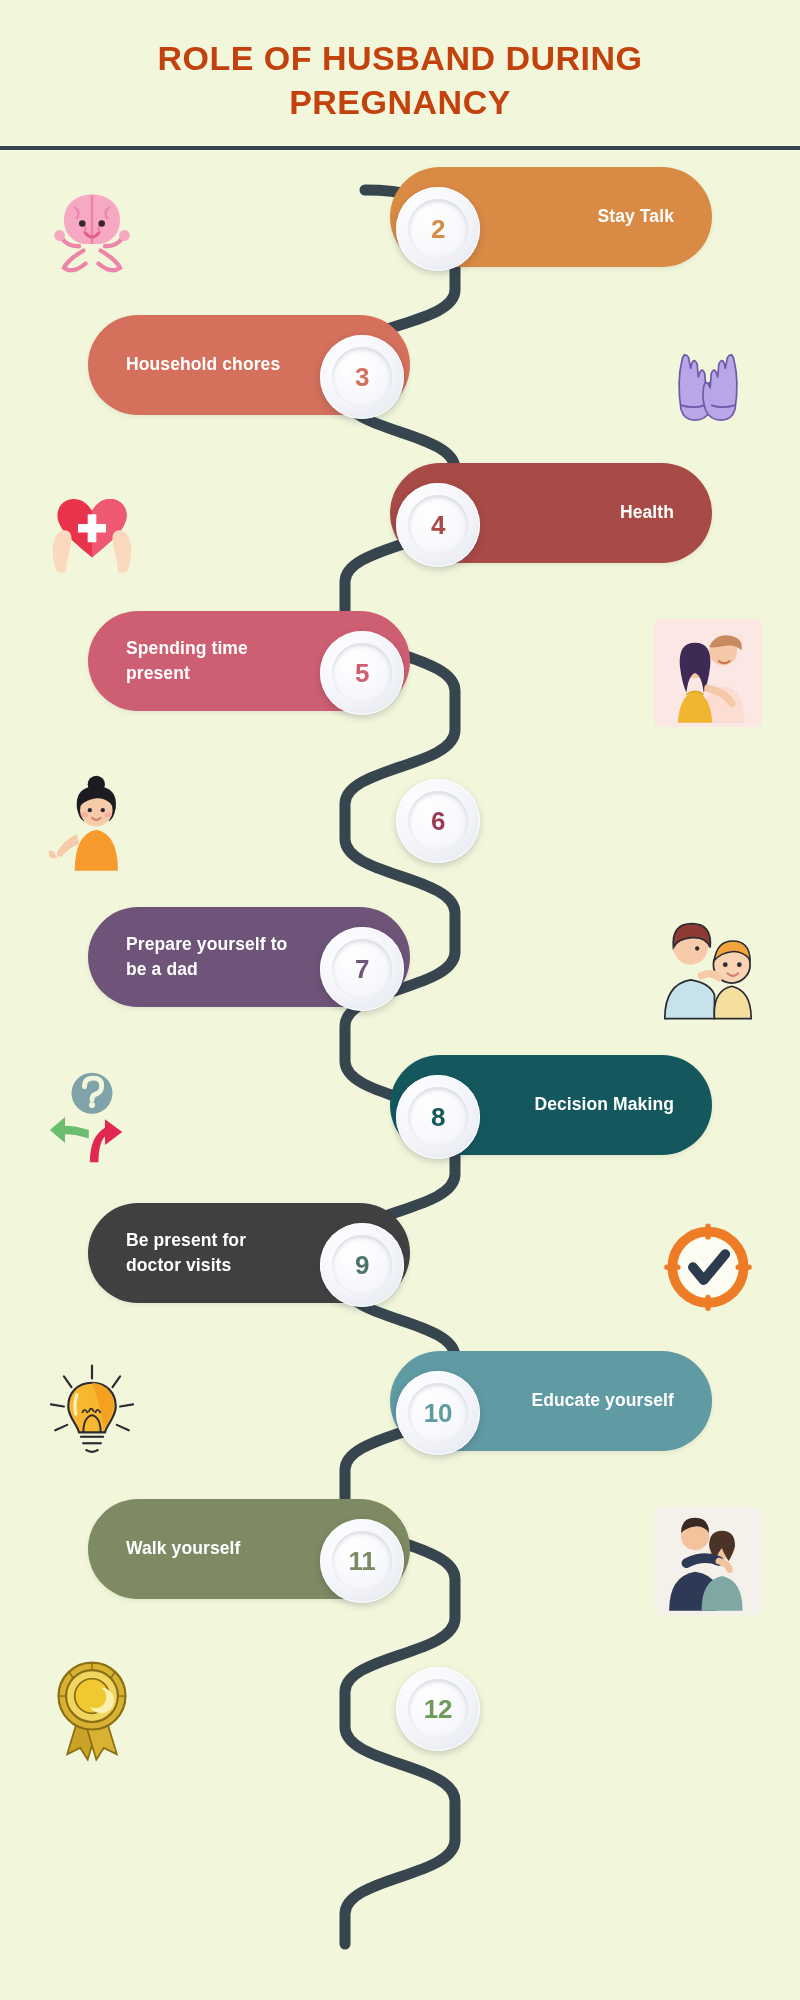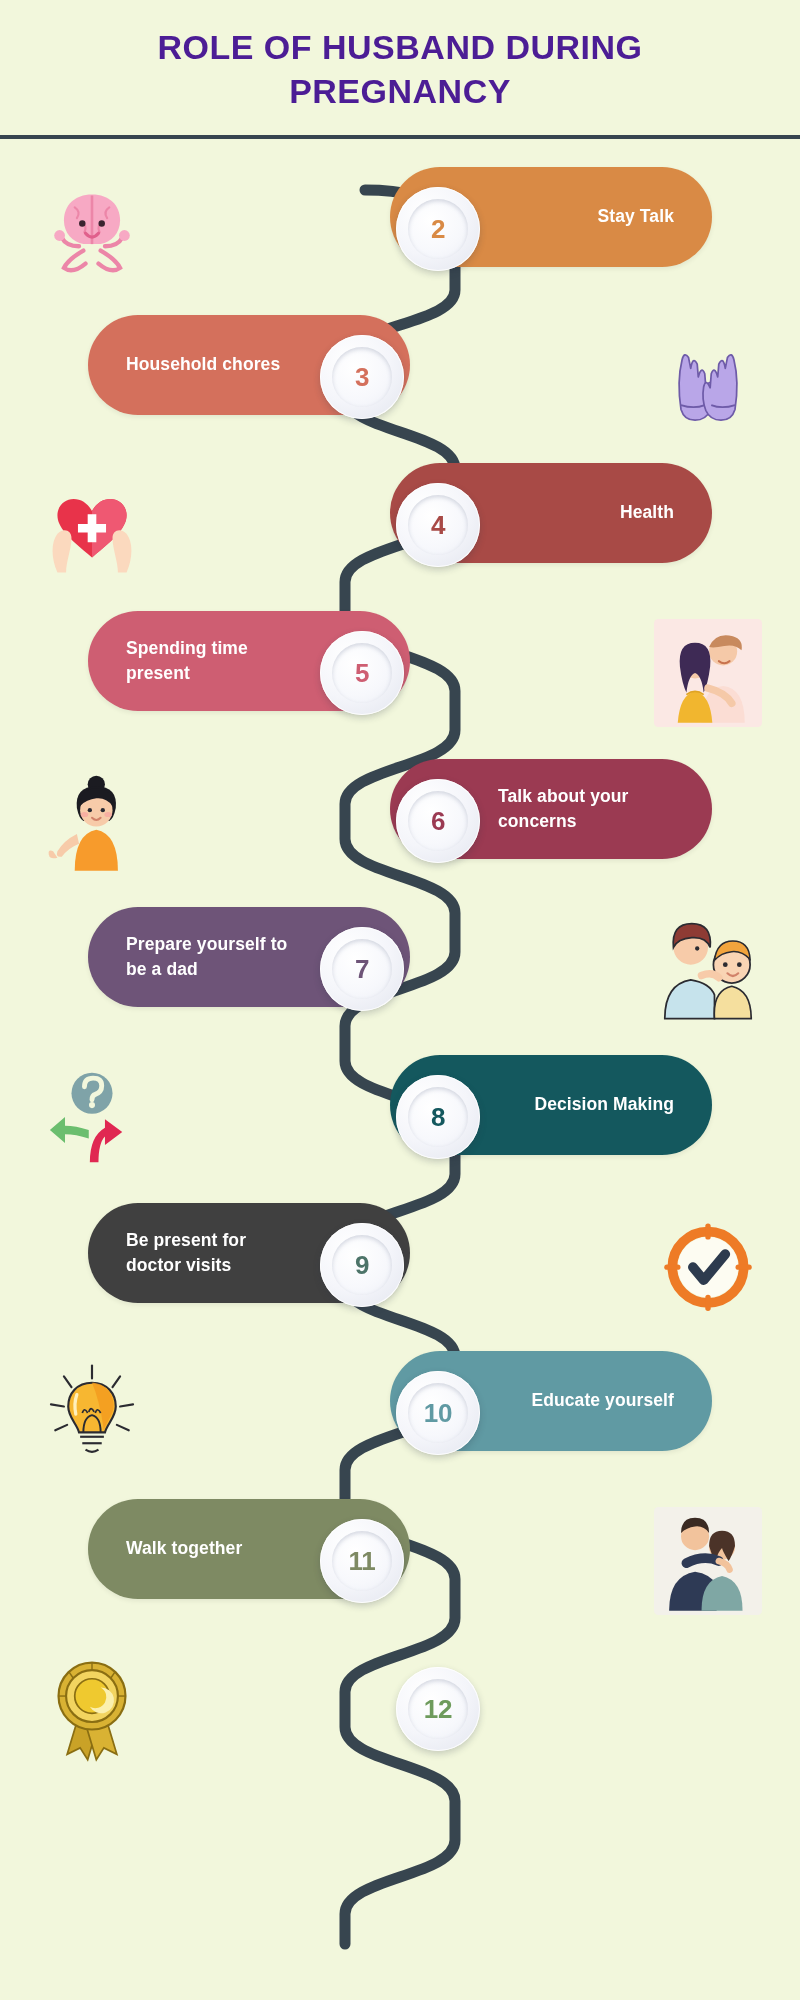--- a/index.html
+++ b/index.html
@@ -9,22 +9,23 @@
     background: #F2F7DC;
     position: relative;
     overflow: hidden;
   }
   #page { position: relative; width: 800px; height: 2000px; background: #F2F7DC; }
 
   
   .header { padding-top: 26px; text-align: center; }
   .title {
     font-size: 34px; font-weight: 800; letter-spacing: .5px;
-    color: #4c1d95; line-height: 1.28; text-transform: uppercase;
+    color: #c2410c; line-height: 1.28; text-transform: uppercase;
     padding: 0 70px;
+    margin-top: 11px;
   }
   .divider { margin-top: 22px; height: 4px; background: #37454F; width: 100%; }
 
   
   .snake { position: absolute; left: 0; top: 0; width: 800px; height: 2000px; z-index: 1; pointer-events: none; }
 
   
   .rows { position: absolute; left: 0; top: 155px; width: 800px; z-index: 2; }
   .row { position: relative; height: 148px; }
 
@@ -204,23 +205,20 @@
       <path d="M44 96 q0 -32 20 -34 q20 2 20 34Z" fill="#FBDDD4"></path>
       <circle cx="38" cy="42" r="13" fill="#F5C9A8"></circle>
       <path d="M24 44 q-2 -22 14 -22 q16 0 14 22 q-2 16 -6 24 q-2 -16 -8 -18 q-6 2 -8 18 q-4 -8 -6 -24Z" fill="#3E2A55"></path>
       <path d="M22 96 q2 -26 16 -29 q14 3 16 29Z" fill="#F1B62F"></path>
       <path d="M30 70 q8 -6 16 0" stroke="#E0A423" stroke-width="1.6" fill="none"></path>
       <path d="M50 64 q16 4 22 14" stroke="#F5C9A8" stroke-width="7" fill="none" stroke-linecap="round"></path>
     </svg>
         </div>
       </div>
       <div class="row right">
-        <div class="pill" style="background: rgb(155, 58, 82);">
-          <span class="pill-label">Talk about your concerns</span>
-        </div>
         <div class="badge">
           <span class="badge-num" style="color: rgb(155, 58, 82);">6</span>
         </div>
         <div class="icon-slot">
     <svg viewBox="0 0 100 100">
       <circle cx="54" cy="16" r="8" fill="#1B1B21"></circle>
       <path d="M36 38 q-2 -20 18 -20 q20 0 18 20 q-2 10 -6 12 l-24 0 q-4 -2 -6 -12Z" fill="#1B1B21"></path>
       <circle cx="54" cy="40" r="15" fill="#F7CBA9"></circle>
       <path d="M39 36 q0 -16 15 -16 q15 0 15 16 q-6 -8 -15 -7 q-9 1 -15 7Z" fill="#1B1B21"></path>
       <circle cx="48" cy="40" r="2" fill="#2A2A33"></circle>
@@ -325,21 +323,21 @@
       <g stroke="#2B2B31" stroke-width="2" fill="none">
         <path d="M39 72 h22"></path>
               <path d="M41 78 h18"></path>
               <path d="M44 84 q6 4 12 0"></path>
       </g>
     </svg>
         </div>
       </div>
       <div class="row left">
         <div class="pill" style="background: rgb(126, 138, 99);">
-          <span class="pill-label">Walk together</span>
+          <span class="pill-label">Walk yourself</span>
         </div>
         <div class="badge">
           <span class="badge-num" style="color: rgb(126, 138, 99);">11</span>
         </div>
         <div class="icon-slot">
     <svg viewBox="0 0 100 100">
       <rect x="0" y="0" width="100" height="100" fill="#F3F1EA" rx="4"></rect>
       <circle cx="38" cy="27" r="13" fill="#F2C39C"></circle>
       <path d="M25 24 q0 -14 13 -14 q13 0 13 14 q-5 -7 -13 -6 q-8 1 -13 6Z" fill="#3A2A22"></path>
       <path d="M14 96 q0 -32 24 -36 q14 2 20 12 l0 24Z" fill="#2E3A55"></path>

